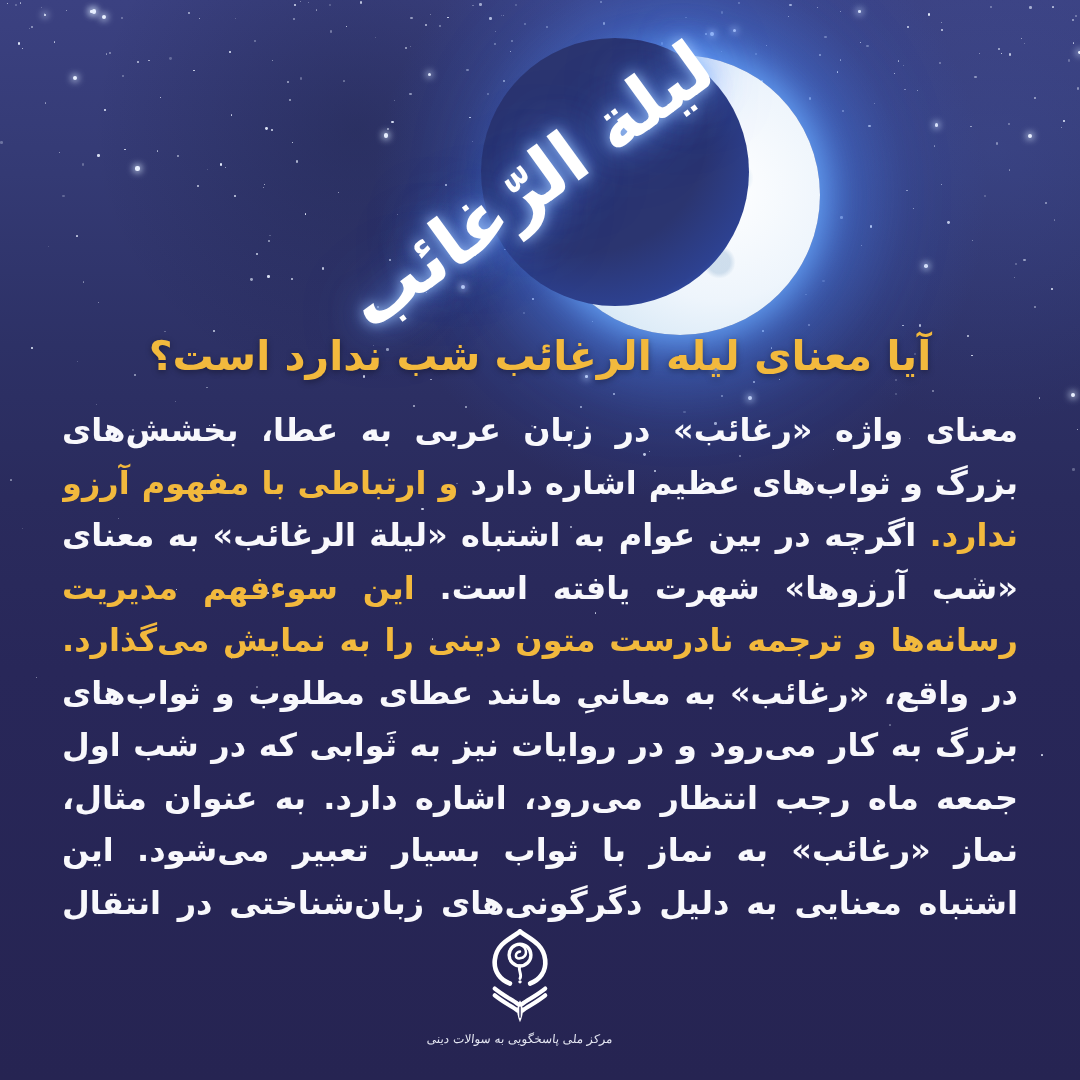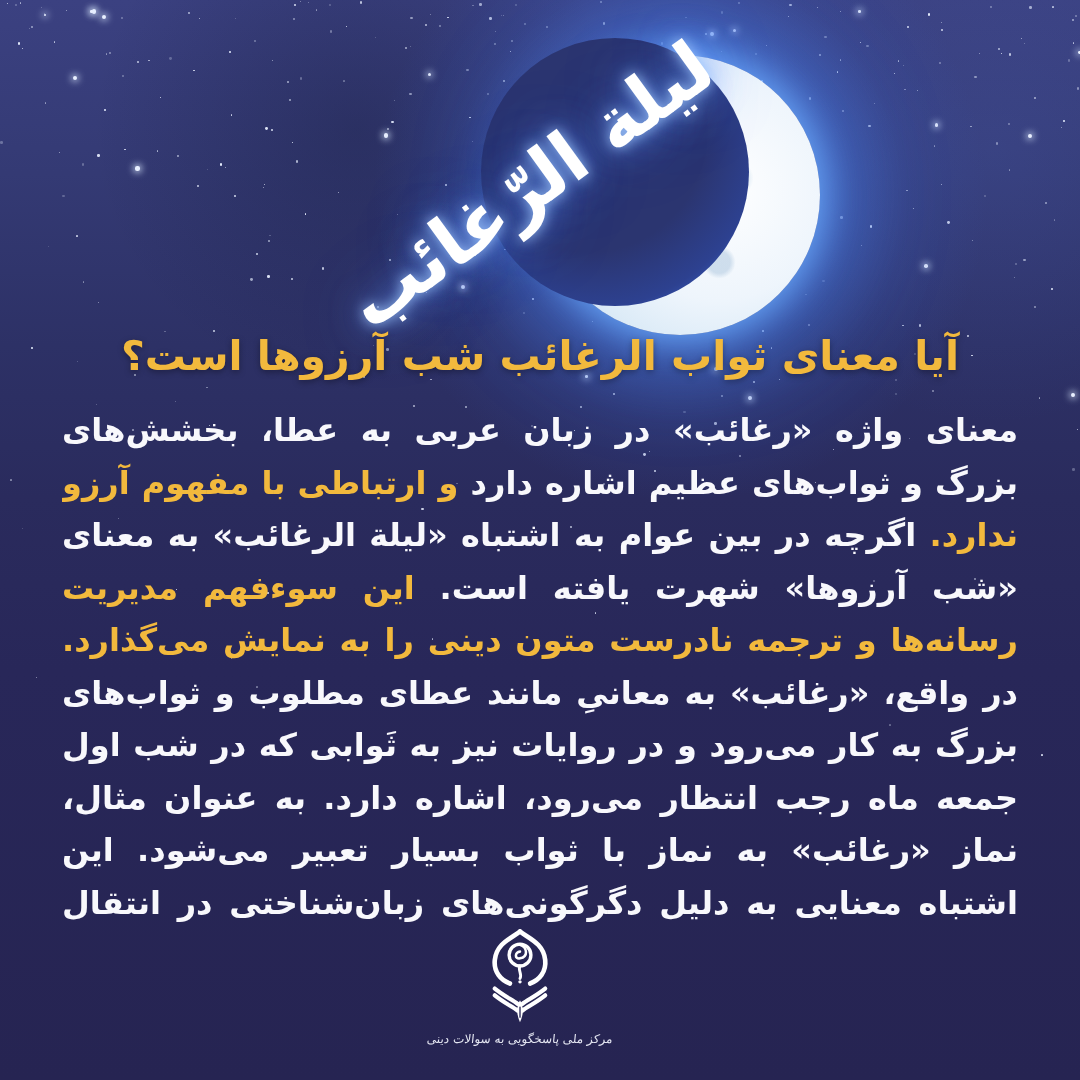--- a/index.html
+++ b/index.html
@@ -437,21 +437,21 @@
 <div class="moon-wrap">
   <div class="moon-glow"></div>
   <div class="moon-disc"></div>
   <div class="moon-shadow"></div>
 </div>
 
 <div class="calligraphy">
   <span>لیلة الرّغائب</span>
 </div>
 
-<h1 class="heading">آیا معنای ثواب الرغائب شب آرزوها است؟</h1>
+<h1 class="heading">آیا معنای لیله الرغائب شب ندارد است؟</h1>
 
 <p class="body-text"><span class="white">معنای واژه «رغائب» در زبان عربی به عطا، بخشش‌های بزرگ و ثواب‌های عظیم اشاره دارد </span><span class="gold">و ارتباطی با مفهوم آرزو ندارد.</span><span class="white"> اگرچه در بین عوام به اشتباه «لیلة الرغائب» به معنای «شب آرزوها» شهرت یافته است. </span><span class="gold">این سوءفهم مدیریت رسانه‌ها و ترجمه نادرست متون دینی را به نمایش می‌گذارد.</span><span class="white"> در واقع، «رغائب» به معانیِ مانند عطای مطلوب و ثواب‌های بزرگ به کار می‌رود و در روایات نیز به ثَوابی که در شب اول جمعه ماه رجب انتظار می‌رود، اشاره دارد. به عنوان مثال، نماز «رغائب» به نماز با ثواب بسیار تعبیر می‌شود. این اشتباه معنایی به دلیل دگرگونی‌های زبان‌شناختی در انتقال واژه‌های عربی به فارسی ایجاد شده است و در مجموع، واژه «رغائب» به مفاهیم بخشش‌ها و عطایای عظیم مربوط می‌شود، نه آرزوها.</span></p>
 
 <div class="logo">
   <svg width="84" height="101" viewBox="0 0 100 120" fill="none" stroke="#ffffff" stroke-linecap="round">
 
     <path d="M50 4 C40 12 22 18 20 38 C18.5 52 27 62 38 66" stroke-width="5.5"></path>
     <path d="M50 4 C60 12 78 18 80 38 C81.5 52 73 62 62 66" stroke-width="5.5"></path>
 
     <circle cx="50" cy="32" r="13" stroke-width="4"></circle>

